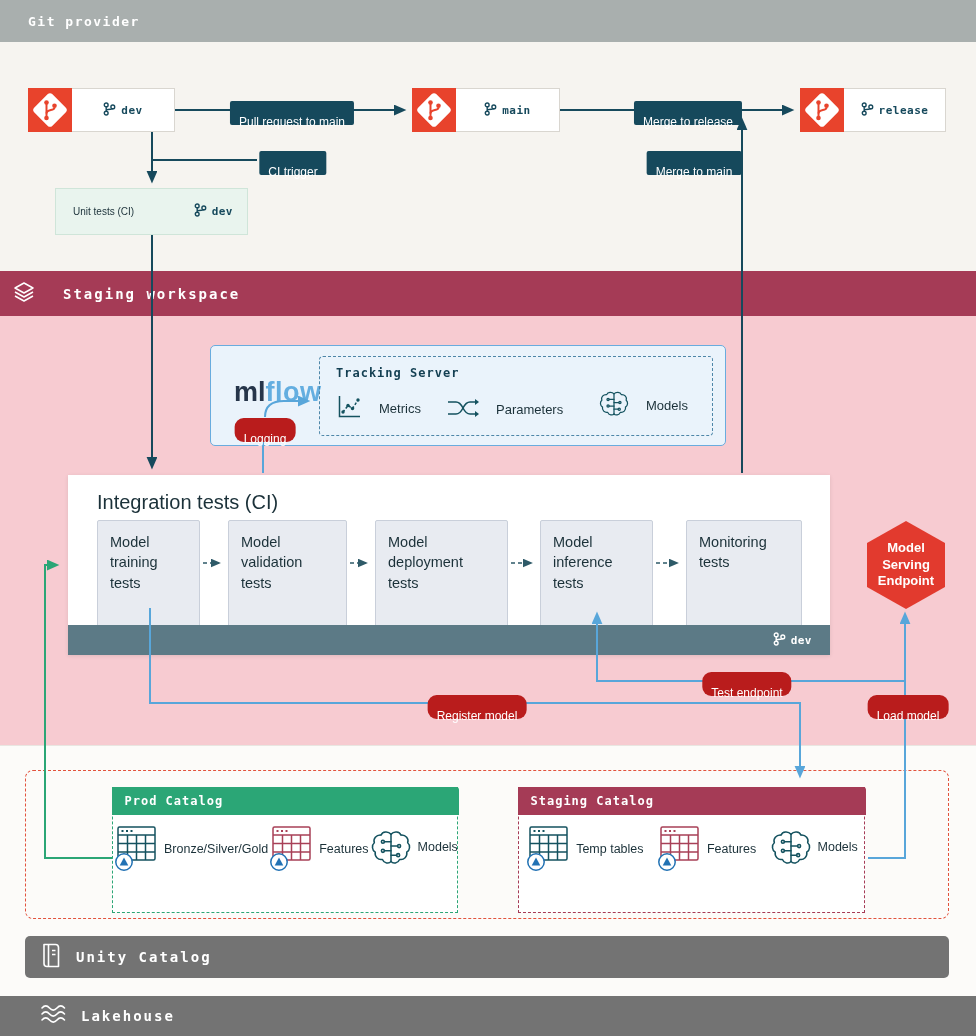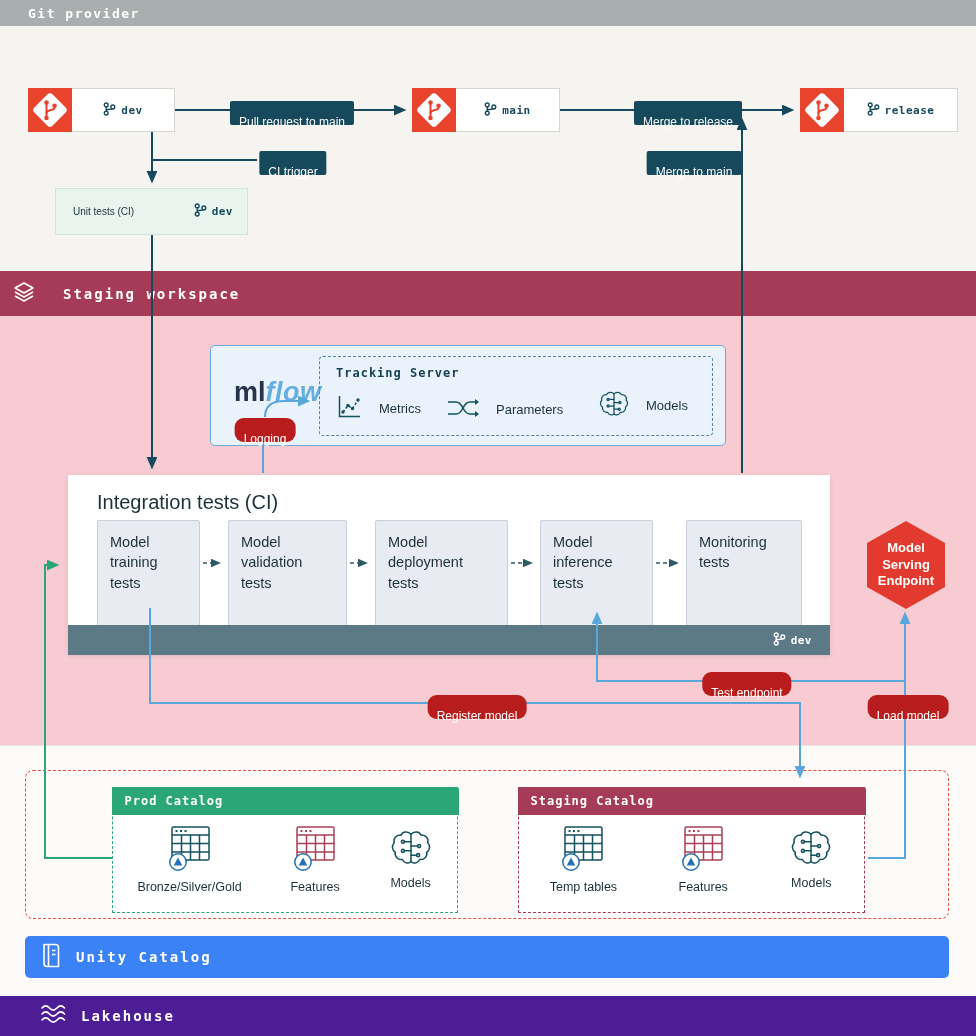--- a/index.html
+++ b/index.html
@@ -1,26 +1,26 @@
 <!DOCTYPE html>
 <html><head>
 <meta charset="utf-8">
 <style>
   *{margin:0;padding:0;box-sizing:border-box}
   html,body{width:976px;height:1036px}
   body{position:relative;font-family:"Liberation Sans",sans-serif;background:#F6F4F0;overflow:hidden}
 
   
   .band{position:absolute;left:0;width:976px;display:flex;align-items:center;color:#fff}
-  #topbar{top:0;height:26px;background:#A9AFAE;padding-left:28px}
+  #topbar{top:0;height:42px;background:#A9AFAE;padding-left:28px}
   #topbar .band-title{font-family:"DejaVu Sans Mono",monospace;font-weight:bold;font-size:13px;letter-spacing:1.5px}
   #staging-bar{top:271px;height:45px;background:#A53B56;padding-left:13px;gap:28px}
   #pink-bg{position:absolute;left:0;top:316px;width:976px;height:429px;background:#F7CBD1}
   #bottom-bg{position:absolute;left:0;top:745px;width:976px;height:251px;background:#FCFBF9;border-top:1px solid #E9E6E1}
-  #lakehouse-bar{top:996px;height:40px;background:#4c1d95;padding-left:40px;gap:14px}
+  #lakehouse-bar{top:996px;height:40px;background:#737373;padding-left:40px;gap:14px}
   .band-title{font-family:"DejaVu Sans Mono",monospace;font-weight:bold;font-size:14px;letter-spacing:2px}
 
   
   .repo{position:absolute;top:88px;height:44px;background:#fff;border:1px solid #D9D6D0;display:flex}
   .repo-logo{flex:0 0 44px;width:44px;height:44px;margin:-1px 0 -1px -1px;background:#E8432C;display:flex;align-items:center;justify-content:center}
   .branch{display:flex;align-items:center;justify-content:center;gap:5px;flex:1;
           font-family:"DejaVu Sans Mono",monospace;font-size:11px;font-weight:bold;letter-spacing:.5px;color:#16495C}
   .branch.white{color:#fff;flex:none}
 
   
@@ -31,21 +31,21 @@
 
   
   #unit-tests{position:absolute;left:55px;top:188px;width:193px;height:47px;background:#E9F4EE;
               border:1px solid #CFE5D9;display:flex;align-items:center;padding:0 14px 0 17px}
   #unit-tests .t{font-size:10px;color:#1B3139;flex:1}
 
   
   #mlflow{position:absolute;left:210px;top:345px;width:516px;height:101px;background:#EAF3FB;
           border:1px solid #69ACDE;border-radius:5px}
   #mlflow-logo{position:absolute;left:23px;top:31px;font-size:27px;font-weight:bold;color:#26354A}
-  #mlflow-logo .flow{font-style:italic;color:#64AEE0;letter-spacing:.5px}
+  #mlflow-logo .flow{color:#64AEE0;letter-spacing:.5px}
   #tracking{position:absolute;left:108px;top:10px;width:394px;height:80px;border:1.5px dashed #4D86A8;border-radius:4px}
   #tracking-title{position:absolute;left:16px;top:9px;font-family:"DejaVu Sans Mono",monospace;
                   font-weight:bold;font-size:12px;color:#133F52;letter-spacing:1px}
   .ts-item{position:absolute;display:flex;align-items:center;gap:16px;font-size:13px;color:#1B3139}
 
   
   #integration{position:absolute;left:68px;top:475px;width:762px;height:180px;background:#fff;
                box-shadow:0 1px 4px rgba(0,0,0,.10)}
   #integration-title{position:absolute;left:29px;top:16px;font-size:20px;color:#1B3139}
   .step{position:absolute;top:45px;height:113px;background:#E8EBF1;border:1px solid #C9CFDA;border-radius:2px;
@@ -64,23 +64,23 @@
                 border:1.5px dashed #E2523D;border-radius:8px}
   .catalog{position:absolute;top:787px;height:126px;background:#fff;display:flex;flex-direction:column}
   #prod-cat{left:112px;width:346px;border:1.5px dashed #2BA676}
   #stag-cat{left:518px;width:347px;border:1.5px dashed #A53B56}
   .cat-head{height:28px;flex:none;display:flex;align-items:center;padding-left:13px;color:#fff;
             font-family:"DejaVu Sans Mono",monospace;font-size:12px;font-weight:bold;letter-spacing:1px;
             margin:-1.5px -1.5px 0 -1.5px;border-radius:3px 3px 0 0}
   #prod-cat .cat-head{background:#2BA676}
   #stag-cat .cat-head{background:#A53B56}
   .cat-body{flex:1;display:flex;align-items:flex-start;justify-content:space-around;padding-top:9px}
-  .cat-item{display:flex;flex-direction:column;align-items:center;gap:5px;font-size:12.5px;color:#1B3139}
-
-  #unity-bar{position:absolute;left:25px;top:936px;width:924px;height:42px;background:#3b82f6;border-radius:5px;
+  .cat-item{display:flex;align-items:center;gap:5px;font-size:12.5px;color:#1B3139}
+
+  #unity-bar{position:absolute;left:25px;top:936px;width:924px;height:42px;background:#737373;border-radius:5px;
              display:flex;align-items:center;gap:13px;padding-left:13px;color:#fff}
 
   
   #connectors{position:absolute;left:0;top:0;z-index:40;pointer-events:none}
 </style>
 </head>
 <body>
 
 <div class="band" id="topbar">
   <span class="band-title">Git provider</span>
@@ -163,21 +163,21 @@
             <circle cx="3.2" cy="2.9" r="1.9"></circle>
             <circle cx="3.2" cy="11.1" r="1.9"></circle>
             <circle cx="9.8" cy="4.9" r="1.9"></circle>
             <path d="M3.2,4.8 V9.2 M3.2,8.6 C3.2,6.4 9.8,7.8 9.8,6.8"></path>
           </g>
         </svg></span>
     <span>main</span>
   </div>
 </div>
 
-<div class="repo" style="left:800px;width:158px">
+<div class="repo" style="left:800px;width:146px">
   <div class="repo-logo">
     <svg width="44" height="44" viewBox="0 0 44 44">
       <rect x="9.2" y="9.2" width="25.6" height="25.6" rx="3.5" transform="rotate(45 22 22)" fill="#fff"></rect>
       <g stroke="#E8432C" stroke-width="2" fill="none">
           <path d="M18.5,16 V28.5"></path>
           <path d="M18.5,25.5 C18.5,20.5 26.5,23.5 26.5,19.5"></path>
         </g>
       <g fill="#E8432C">
           <circle cx="18.5" cy="14.5" r="2.3"></circle>
           <circle cx="18.5" cy="30" r="2.3"></circle>

